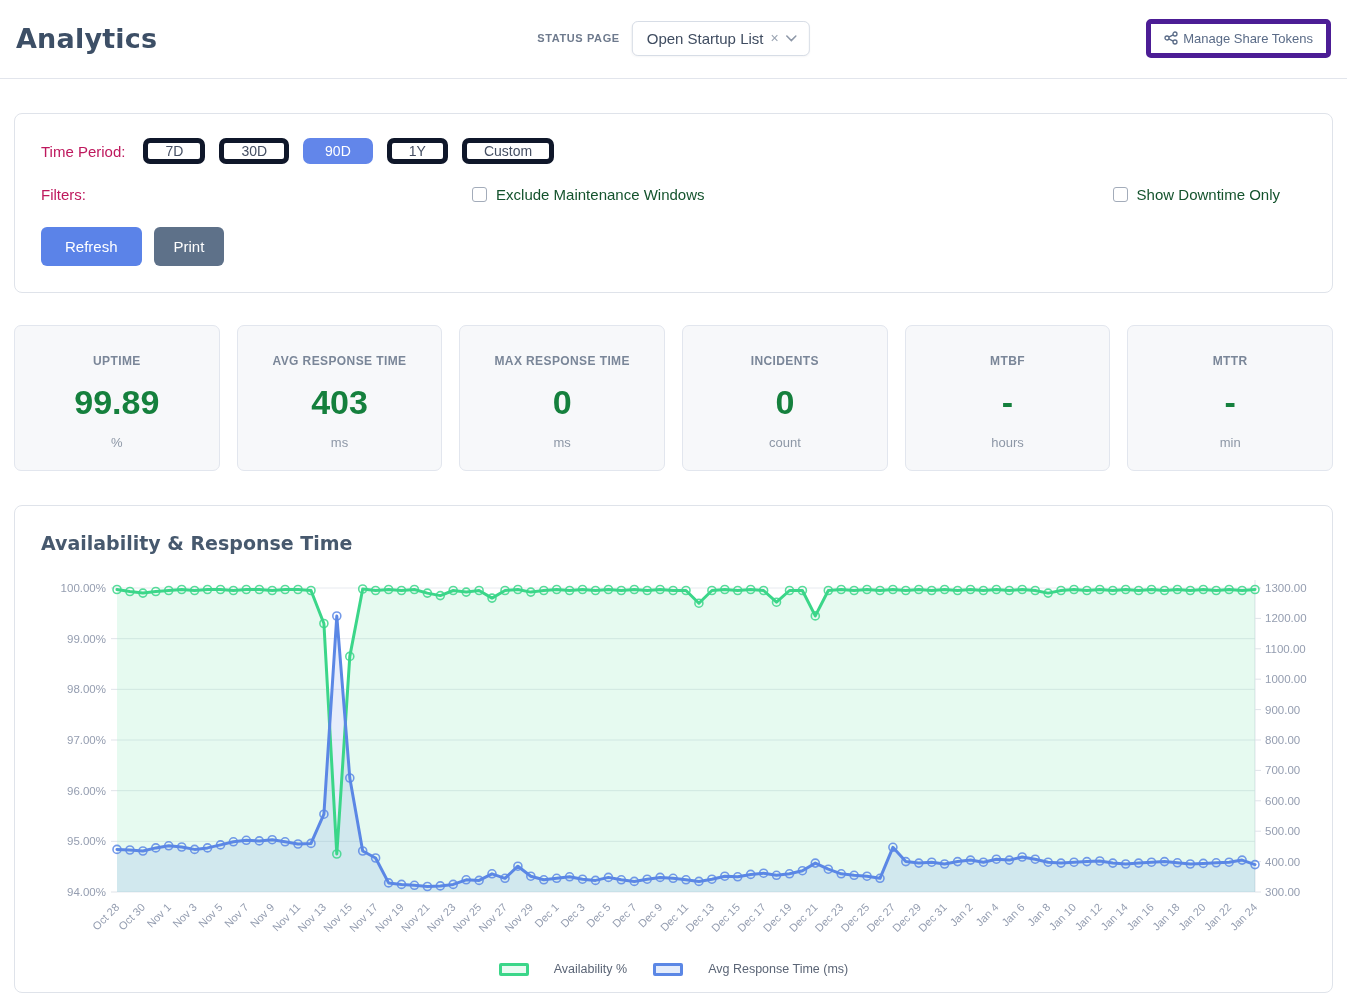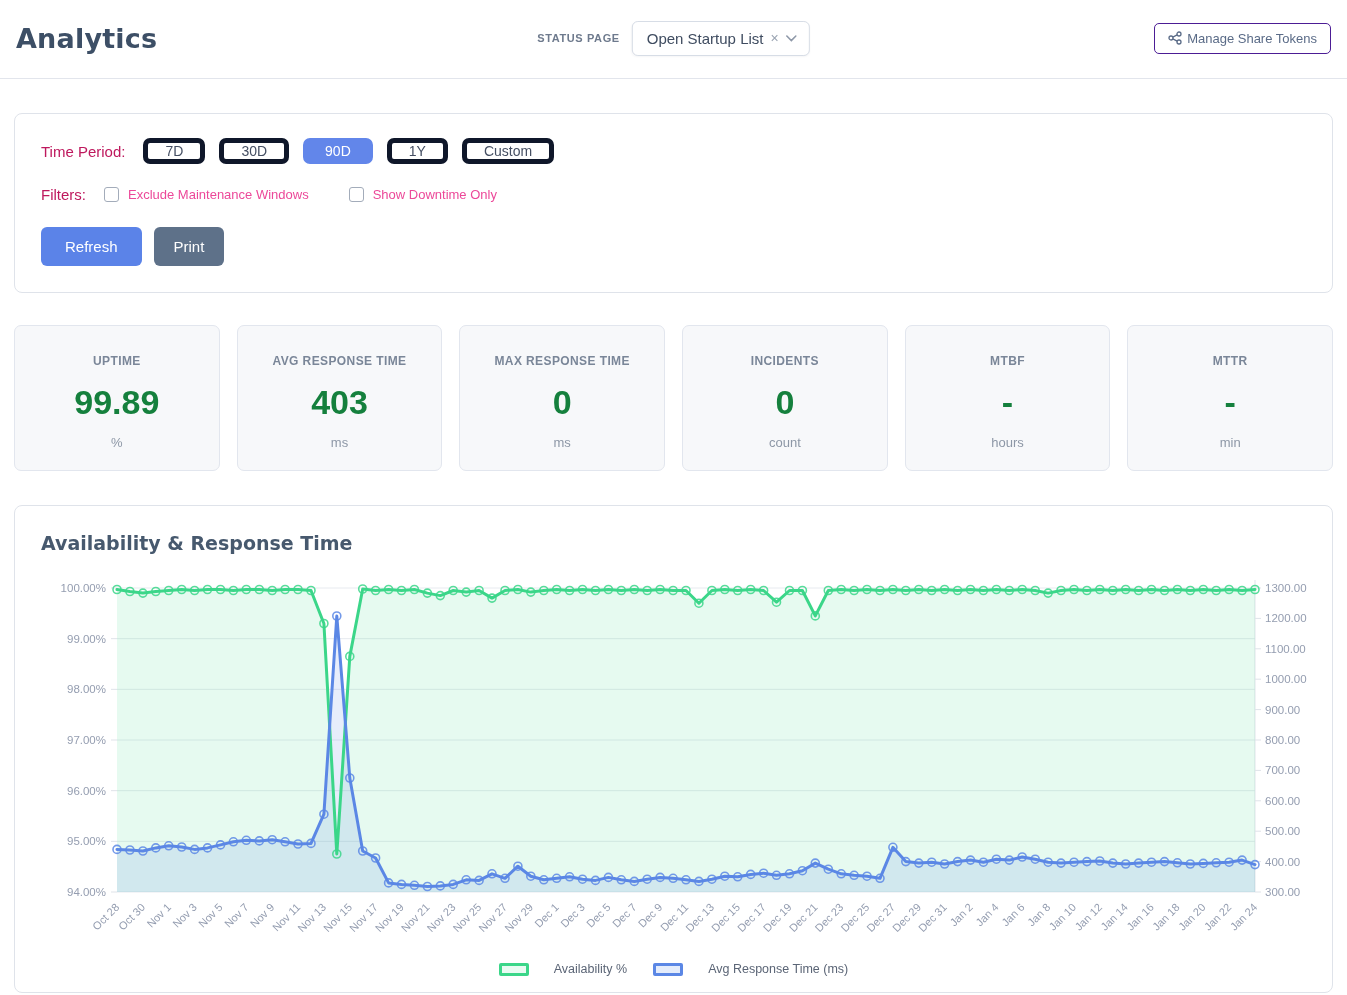--- a/index.html
+++ b/index.html
@@ -8,34 +8,34 @@
 
   
   .app-header { display:flex; align-items:center; padding:12px 16px 14px 16px; border-bottom:1px solid #e2e5ec; position:relative; height:79px; }
   .app-title { font-size:27px; font-weight:bold; color:#3d4f66; letter-spacing:0.2px; font-family:"DejaVu Sans", sans-serif; }
   .status-group { position:absolute; left:50%; transform:translateX(-50%); display:flex; align-items:center; gap:12px; }
   .status-label { font-size:11px; color:#6e7a8d; letter-spacing:0.6px; font-weight:bold; }
   .status-select { display:flex; align-items:center; gap:6px; border:1px solid #d7dde6; border-radius:6px; padding:8px 12px 8px 14px; background:#fff; box-shadow:0 1px 2px rgba(20,30,60,0.04); cursor:pointer; }
   .status-select .value { font-size:15px; color:#3f4c60; }
   .status-select .clear { color:#9aa4b2; font-size:14px; line-height:1; padding:0 1px; }
   .status-select .chev { color:#8e98a8; font-size:12px; }
-  .manage-btn { margin-left:auto; display:flex; align-items:center; gap:5px; border:1px solid #4c1d95; background:#fff; border-radius:5px; padding:7px 13px; font-size:13px; color:#5a6b87; cursor:pointer; }
+  .manage-btn { margin-left:auto; display:flex; align-items:center; gap:5px; border:5px solid #4c1d95; background:#fff; border-radius:5px; padding:7px 13px; font-size:13px; color:#5a6b87; cursor:pointer; }
   .manage-btn svg { display:block; }
 
   
   .panel { border:1px solid #dfe3ea; border-radius:8px; margin:14px; background:#fff; }
   .filter-panel { padding:24px 26px 26px 26px; margin-top:34px; }
   .filter-row { display:flex; align-items:center; gap:14px; }
-  .filter-row + .filter-row { margin-top:22px; }
+  .filter-row + .filter-row { margin-top:22px;justify-content:space-between; }
   .row-label { font-size:15px; color:#be185d; margin-right:4px; }
   .pill-btn { border:5px solid #0f172a; background:#fff; color:#454f63; font-size:14px; border-radius:7px; padding:0 17px; cursor:pointer; }
   .pill-btn.active { background:#6286ea; border-color:#6286ea; color:#fff; }
   .chk-group { display:flex; align-items:center; gap:9px; margin-right:26px; cursor:pointer; }
   .chk-box { width:15px; height:15px; border:1.5px solid #a3acba; border-radius:3px; background:#fff; display:inline-block; }
-  .chk-label { font-size:13px; color:#ec4899; }
+  .chk-label { font-size:15px; color:#14532d; }
   .action-row { margin-top:24px; display:flex; gap:12px; }
   .btn-primary { background:#5b83e8; color:#fff; border:none; border-radius:6px; padding:11px 24px; font-size:15px; cursor:pointer; }
   .btn-secondary { background:#5e7189; color:#fff; border:none; border-radius:6px; padding:11px 20px; font-size:15px; cursor:pointer; }
 
   
   .stats-row { display:flex; gap:17px; margin:32px 14px 0 14px; }
   .stat-card { flex:1; background:#f7f8fa; border:1px solid #e2e6ee; border-radius:7px; text-align:center; padding:28px 10px 26px 10px; height:146px; }
   .stat-label { font-size:12px; font-weight:bold; color:#7a8698; letter-spacing:0.4px; }
   .stat-value { font-size:34px; font-weight:bold; color:#15803d; margin-top:16px; line-height:1.1; }
   .stat-unit { font-size:13px; color:#8d97a6; margin-top:14px; }

